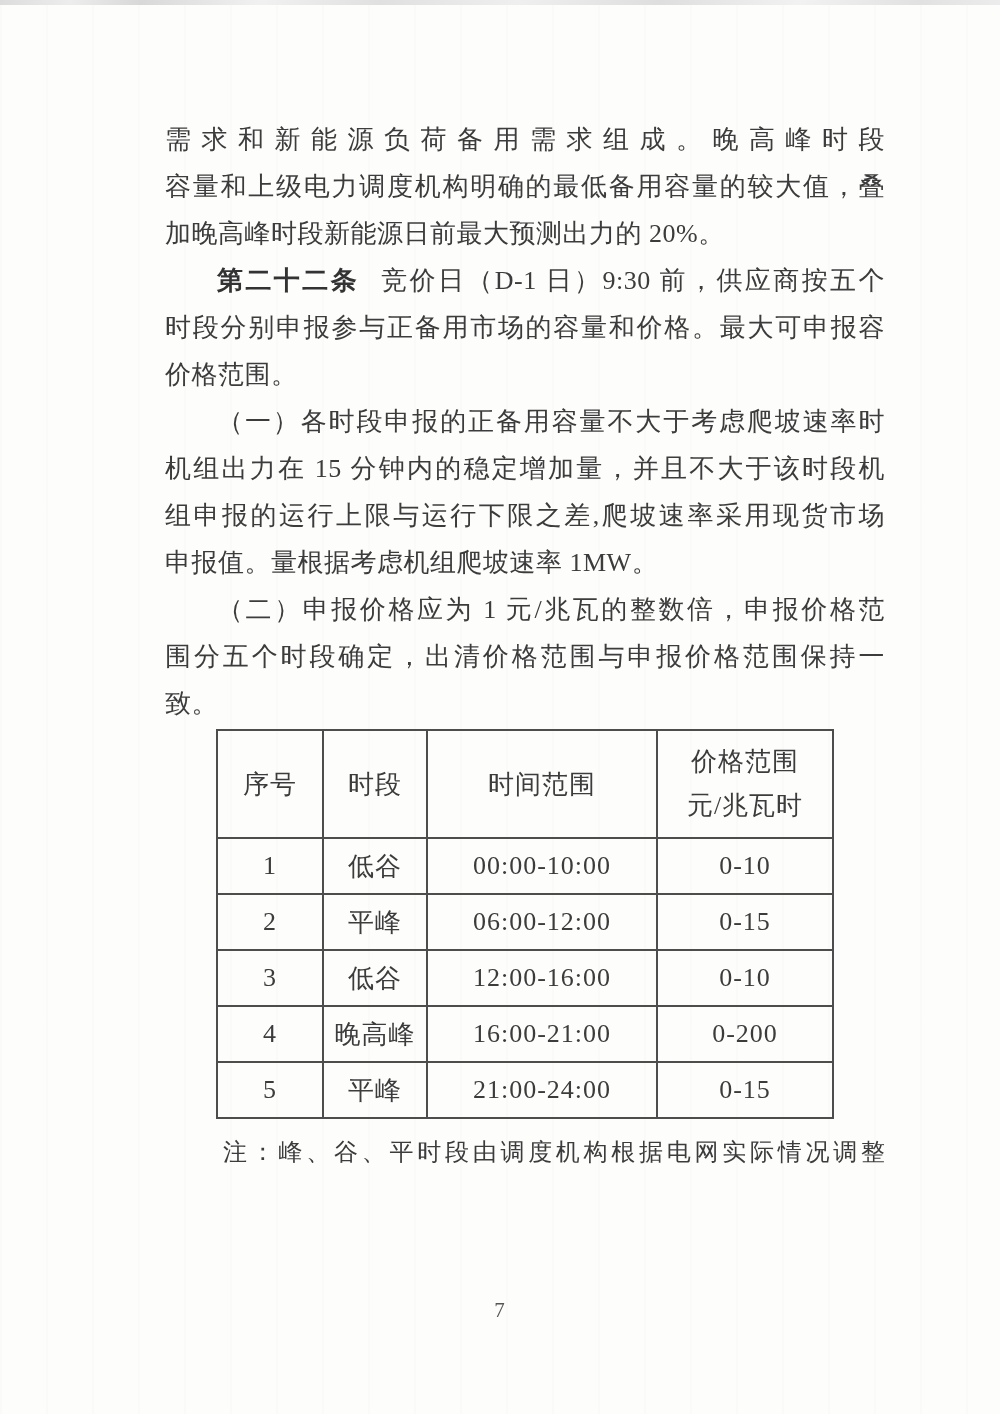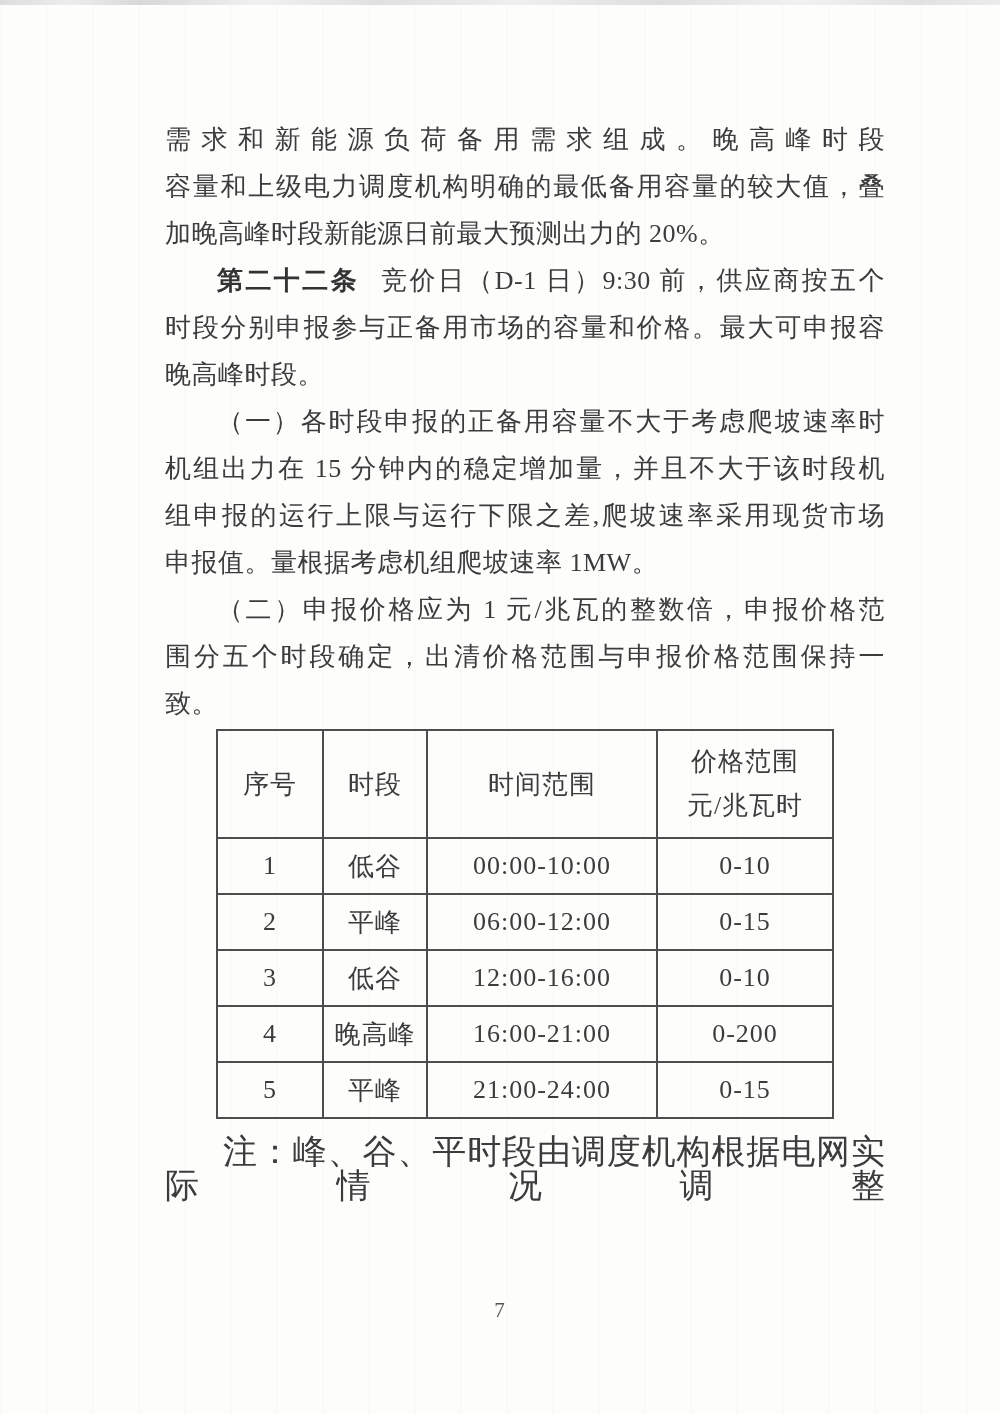--- a/index.html
+++ b/index.html
@@ -75,21 +75,21 @@
     font-size: 26px;
     color: #3c3c3c;
     letter-spacing: 1px;
   }
   tr.t-header td { height: 108px; }
   tr.t-row td { height: 56px; }
   .hdr2 { line-height: 44px; }
 
   .note-line {
     margin-top: 16px;
-    font-size: 34px;
+    font-size: 24px;
     line-height: 34px;
     color: #3c3c3c;
     text-indent: 58px;
     text-align: justify;
     text-align-last: justify;
   }
 
   .pageno {
     position: absolute;
     top: 1298px;
@@ -110,21 +110,21 @@
   <div class="content">
 
     <div class="bline jl">需求和新能源负荷备用需求组成。晚高峰时段</div>
     <div class="bline jl">容量和上级电力调度机构明确的最低备用容量的较大值，叠</div>
     <div class="bline">加晚高峰时段新能源日前最大预测出力的 20%。</div>
 
     <div class="bline jl indent">
       <span class="term">第二十二条</span><span>竞价日（D-1 日）9:30 前，供应商按五个</span>
     </div>
     <div class="bline jl">时段分别申报参与正备用市场的容量和价格。最大可申报容</div>
-    <div class="bline">晚高峰时段。</div>
+    <div class="bline">价格范围。</div>
 
     <div class="bline jl indent">（一）各时段申报的正备用容量不大于考虑爬坡速率时</div>
     <div class="bline jl">机组出力在 15 分钟内的稳定增加量，并且不大于该时段机</div>
     <div class="bline jl">组申报的运行上限与运行下限之差,爬坡速率采用现货市场</div>
     <div class="bline">申报值。量根据考虑机组爬坡速率 1MW。</div>
 
     <div class="bline jl indent">（二）申报价格应为 1 元/兆瓦的整数倍，申报价格范</div>
     <div class="bline jl">围分五个时段确定，出清价格范围与申报价格范围保持一</div>
     <div class="bline">致。</div>
 

